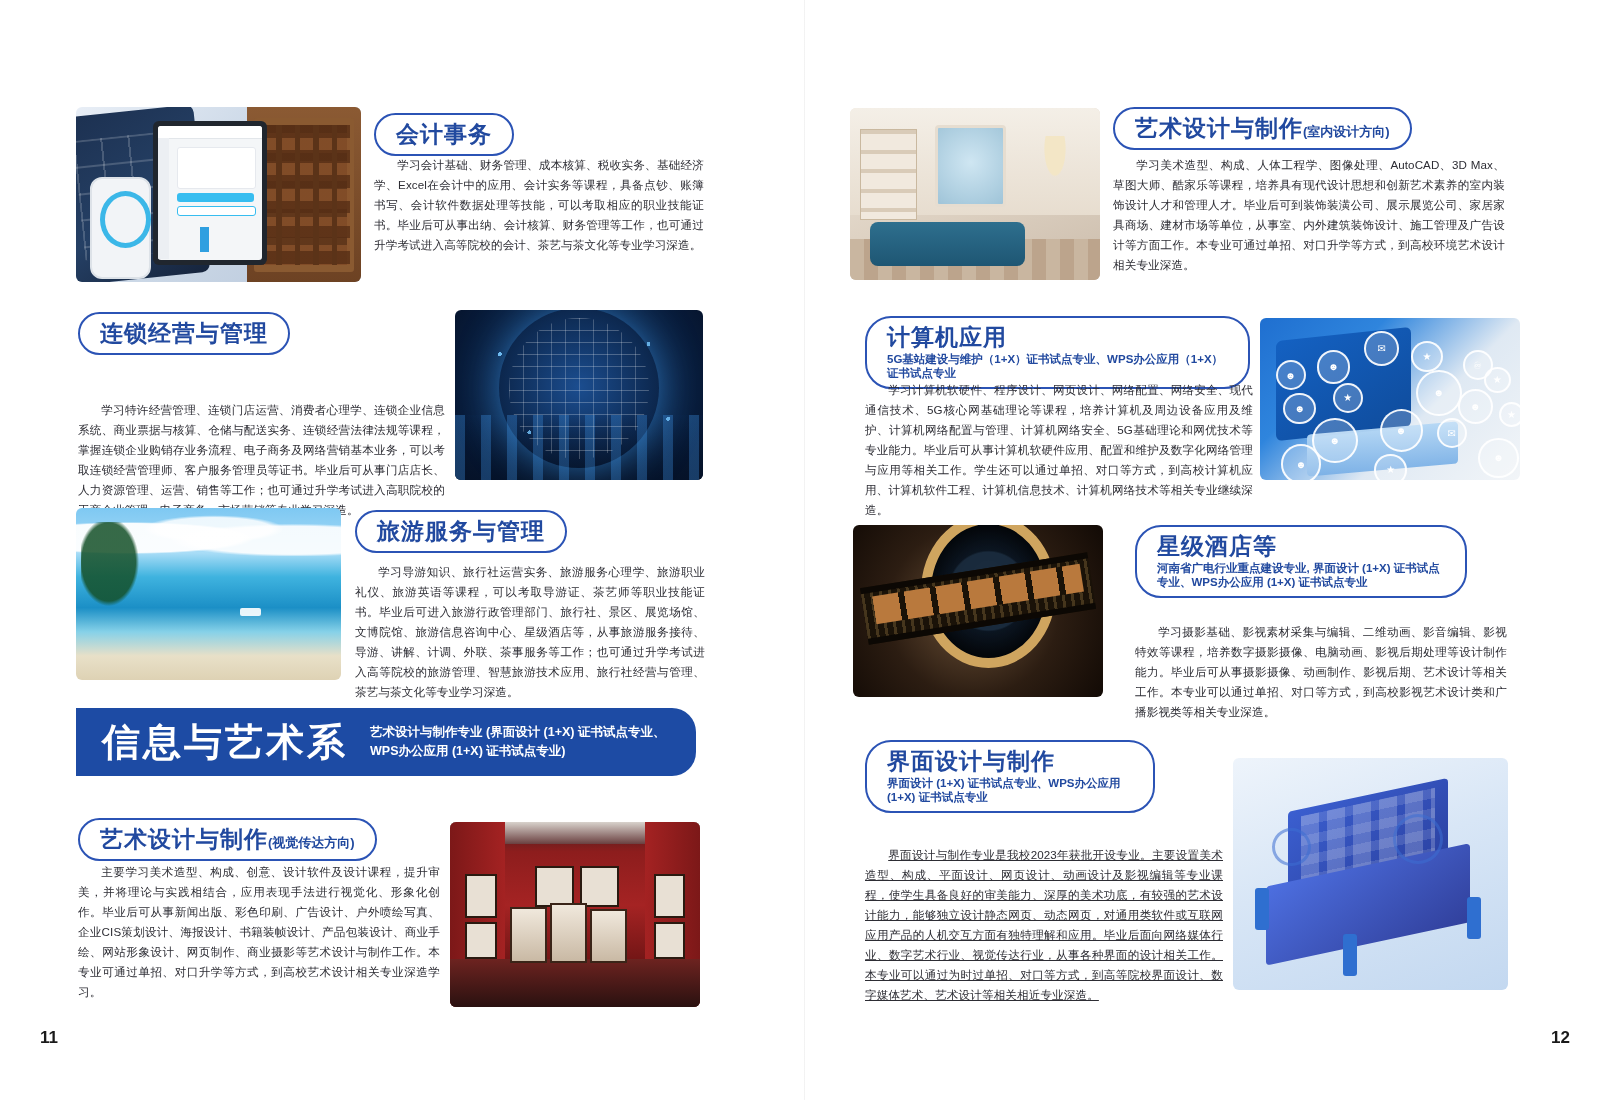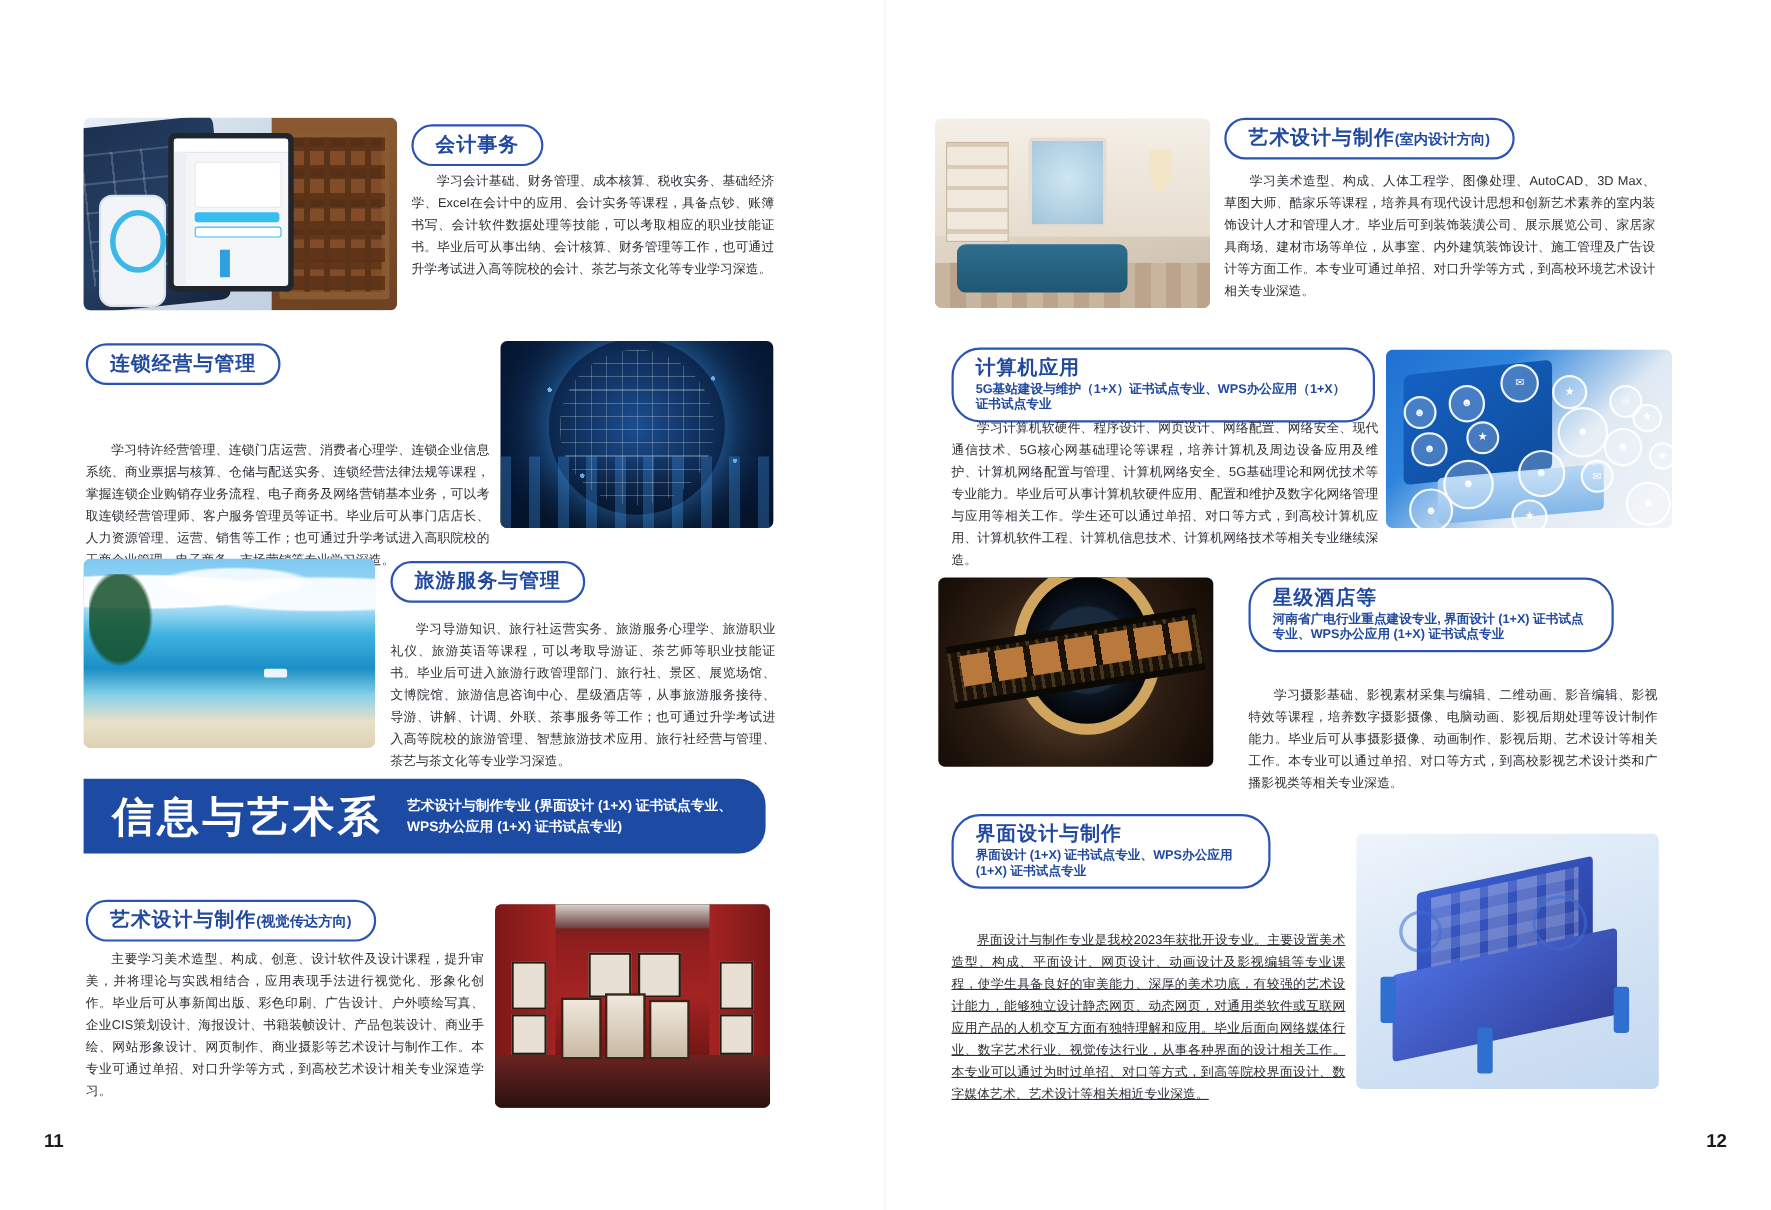--- a/index.html
+++ b/index.html
@@ -22,21 +22,21 @@
     display:inline-block;
     border:2px solid #2b53b5;
     border-radius:26px;
     padding:6px 20px 7px 20px;
     color:#21499f;
     font-weight:bold;
     line-height:1.15;
     background:#fff;
     box-sizing:border-box;
   }
-  .pill .main{font-size:18px;letter-spacing:1px;}
+  .pill .main{font-size:23px;letter-spacing:1px;}
   .pill .sub{font-size:13px;font-weight:bold;}
   .pill .cert{display:block;font-size:11.5px;font-weight:bold;color:#21499f;margin-top:3px;letter-spacing:0;}
 
   
   .para{
     color:#2d2d34;
     font-size:11.6px;
     line-height:1.72;
     text-align:justify;
     text-indent:2em;

